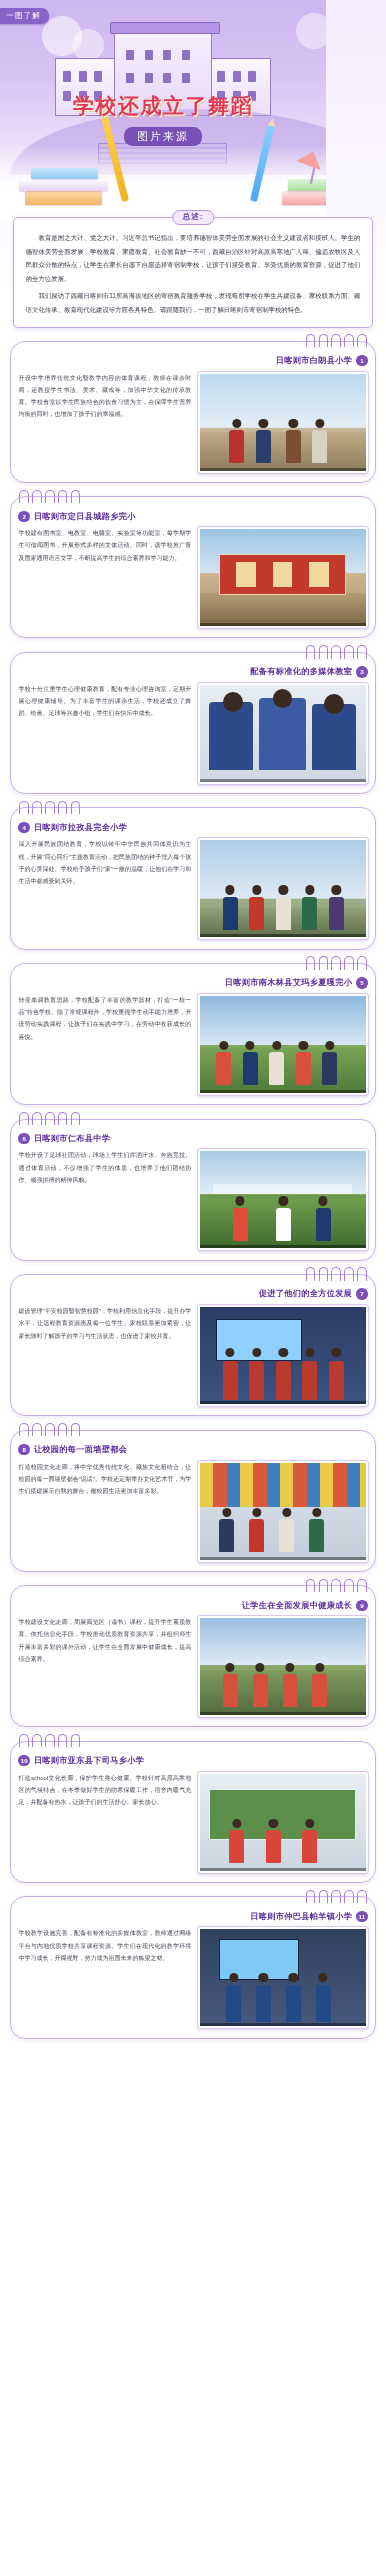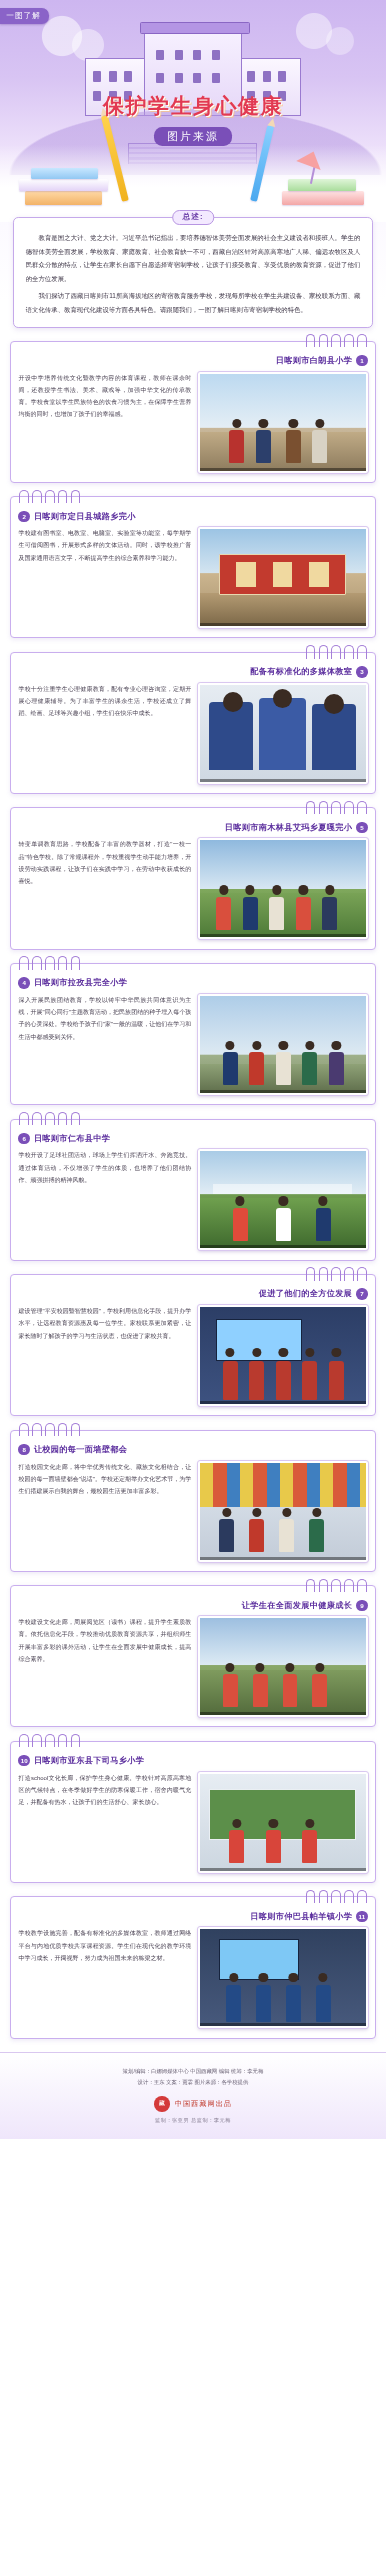--- a/index.html
+++ b/index.html
@@ -13,21 +13,21 @@
   .page {
     width: 386px;
     position: relative;
     background: linear-gradient(180deg,#f4ecff 0%, #f8f3ff 6%, #ffffff 14%, #ffffff 100%);
     overflow: hidden;
   }
 
   
   .hero {
     position: relative;
-    width: 386px;
+    width: 326px;
     height: 222px;
     background: linear-gradient(180deg,#cdb6f0 0%, #d8c4f3 35%, #efe3fb 70%, #faf5ff 100%);
     overflow: hidden;
   }
   .hero-ribbon {
     position: absolute;
     left: 0; top: 8.2px;
     background: #8a63c8;
     color: #fff;
     font-size: 7.7px;
@@ -206,21 +206,21 @@
 
   
   .list { padding: 2.1px 10.3px 0 10.3px; }
 
   .item {
     position: relative;
     margin-bottom: 13.4px;
     padding: 13.4px 7.2px 9.3px 7.2px;
     background: #ffffff;
     border: 1px solid #c9aeee;
-    border-radius: 4px;
+    border-radius: 15px;
     box-shadow: 0 1.5px 4.1px rgba(150,120,200,.15);
   }
   
   .hangers {
     position: absolute;
     left: 8.2px; top: -7.7px;
     display: flex;
     gap: 3.6px;
   }
   .hangers i {
@@ -389,21 +389,21 @@
       <span class="pencil p2">
           <i class="tip"></i>
         </span>
       <span class="lamp">
         <i class="arm"></i>
           <i class="shade"></i>
       </span>
     </div>
 
     <div class="hero-title">
-      <div class="t-main">保护学生身心健康</div>
+      <div class="t-main">学校还成立了舞蹈</div>
       <div class="t-sub">图片来源</div>
     </div>
   </div>
 
   <div class="intro-wrap">
     <div class="intro-card">
       <div class="intro-badge">总述:</div>
       <p>教育是国之大计、党之大计。习近平总书记指出，要培养德智体美劳全面发展的社会主义建设者和接班人。学生的德智体美劳全面发展，学校教育、家庭教育、社会教育缺一不可，西藏自治区针对高原高寒地广人稀、偏远农牧区及人民群众分散的特点，让学生在家长自愿下自愿选择寄宿制学校，让孩子们接受教育、享受优质的教育资源，促进了他们的全方位发展。</p>
       <p>我们探访了西藏日喀则市11所高海拔地区的寄宿教育服务学校，发现每所学校在学生共建设备、家校联系方面、藏语文化传承、教育现代化建设等方面各具特色。请跟随我们，一图了解日喀则市寄宿制学校的特色。</p>
     </div>
@@ -483,20 +483,47 @@
           <div style="position:absolute;left:68%;top:20%;width:26%;height:68%;background:#2e4a8a;border-radius:4.1px 4.1px 0 0"></div>
           <div style="position:absolute;left:14%;top:8%;width:12%;padding-bottom:12%;border-radius:50%;background:#3a2b22"></div>
           <div style="position:absolute;left:44%;top:4%;width:12%;padding-bottom:12%;border-radius:50%;background:#3a2b22"></div>
           <div style="position:absolute;left:75%;top:10%;width:12%;padding-bottom:12%;border-radius:50%;background:#3a2b22"></div>
           <div class="photo-cap"></div>
         </div>
         <div class="item-text">学校十分注重学生心理健康教育，配有专业心理咨询室，定期开展心理健康辅导。为了丰富学生的课余生活，学校还成立了舞蹈、绘画、足球等兴趣小组，学生们在快乐中成长。</div>
       </div>
     </div>
 
+    <div class="item">
+      <div class="hangers">
+          <i></i>
+          <i></i>
+          <i></i>
+          <i></i>
+          <i></i>
+        </div>
+      <div class="item-head">
+        <span class="num">4</span>
+        <span class="item-title">日喀则市拉孜县完全小学</span>
+      </div>
+      <div class="item-body">
+        <div class="item-text">深入开展民族团结教育，学校以铸牢中华民族共同体意识为主线，开展"同心同行"主题教育活动，把民族团结的种子埋入每个孩子的心灵深处。学校给予孩子们"家"一般的温暖，让他们在学习和生活中都感受到关怀。</div>
+        <div class="photo">
+          <div class="ph-sky" style="background:linear-gradient(180deg,#aecde8 0%,#dde9f2 60%,#9fb08a 61%,#7e8f6a 100%)"></div>
+          <div class="ph-ground" style="height:30%;background:linear-gradient(180deg,#8fa277,#5f6e4c)"></div>
+          <span class="fig" style="left:14%;background:#1f3a6e"></span>
+          <span class="fig" style="left:30%;background:#c0392b"></span>
+          <span class="fig" style="left:46%;background:#e8e2d4"></span>
+          <span class="fig" style="left:62%;background:#2b6b4a"></span>
+          <span class="fig" style="left:78%;background:#4a3a70"></span>
+          <div class="photo-cap"></div>
+        </div>
+      </div>
+    </div>
+
     <div class="item rev">
       <div class="hangers">
           <i></i>
           <i></i>
           <i></i>
           <i></i>
           <i></i>
         </div>
       <div class="item-head">
         <span class="num">5</span>
@@ -519,47 +546,20 @@
 
     <div class="item">
       <div class="hangers">
           <i></i>
           <i></i>
           <i></i>
           <i></i>
           <i></i>
         </div>
       <div class="item-head">
-        <span class="num">4</span>
-        <span class="item-title">日喀则市拉孜县完全小学</span>
-      </div>
-      <div class="item-body">
-        <div class="item-text">深入开展民族团结教育，学校以铸牢中华民族共同体意识为主线，开展"同心同行"主题教育活动，把民族团结的种子埋入每个孩子的心灵深处。学校给予孩子们"家"一般的温暖，让他们在学习和生活中都感受到关怀。</div>
-        <div class="photo">
-          <div class="ph-sky" style="background:linear-gradient(180deg,#aecde8 0%,#dde9f2 60%,#9fb08a 61%,#7e8f6a 100%)"></div>
-          <div class="ph-ground" style="height:30%;background:linear-gradient(180deg,#8fa277,#5f6e4c)"></div>
-          <span class="fig" style="left:14%;background:#1f3a6e"></span>
-          <span class="fig" style="left:30%;background:#c0392b"></span>
-          <span class="fig" style="left:46%;background:#e8e2d4"></span>
-          <span class="fig" style="left:62%;background:#2b6b4a"></span>
-          <span class="fig" style="left:78%;background:#4a3a70"></span>
-          <div class="photo-cap"></div>
-        </div>
-      </div>
-    </div>
-
-    <div class="item">
-      <div class="hangers">
-          <i></i>
-          <i></i>
-          <i></i>
-          <i></i>
-          <i></i>
-        </div>
-      <div class="item-head">
         <span class="num">6</span>
         <span class="item-title">日喀则市仁布县中学</span>
       </div>
       <div class="item-body">
         <div class="item-text">学校开设了足球社团活动，球场上学生们挥洒汗水、奔跑竞技。通过体育活动，不仅增强了学生的体质，也培养了他们团结协作、顽强拼搏的精神风貌。</div>
         <div class="photo">
           <div class="ph-sky" style="background:linear-gradient(180deg,#a9cbe6 0%,#e0ecf4 44%,#6f9b4f 45%,#4e7638 100%)"></div>
           <div class="ph-ground" style="height:52%;background:linear-gradient(180deg,#6fa04e,#3f6a2e)"></div>
           <div style="position:absolute;left:8%;top:34%;width:84%;height:10%;background:rgba(255,255,255,.5)"></div>
           <span class="fig" style="left:20%;background:#e04b3a"></span>
@@ -695,24 +695,15 @@
           <span class="fig" style="left:52%;bottom:4%;height:38%;background:#234a86"></span>
           <span class="fig" style="left:70%;bottom:4%;height:38%;background:#234a86"></span>
           <div class="photo-cap"></div>
         </div>
         <div class="item-text">学校教学设施完善，配备有标准化的多媒体教室，教师通过网络平台与内地优质学校共享课程资源。学生们在现代化的教学环境中学习成长，开阔视野，努力成为祖国未来的栋梁之材。</div>
       </div>
     </div>
 
   </div>
 
-  <div class="footer">
-    <div class="credits">策划/编辑：白娜姆媒体中心 中国西藏网 编辑 统筹：李元梅</div>
-    <div class="credits">设计：王东 文案：贾霖 图片来源：各学校提供</div>
-    <div class="brandbar">
-      <span class="brand-logo">藏</span>
-      <span class="brand-name">中国西藏网出品</span>
-    </div>
-    <div class="meta">监制：张亚男  总监制：李元梅</div>
-  </div>
 
 </div>
 
 
 </body></html>

